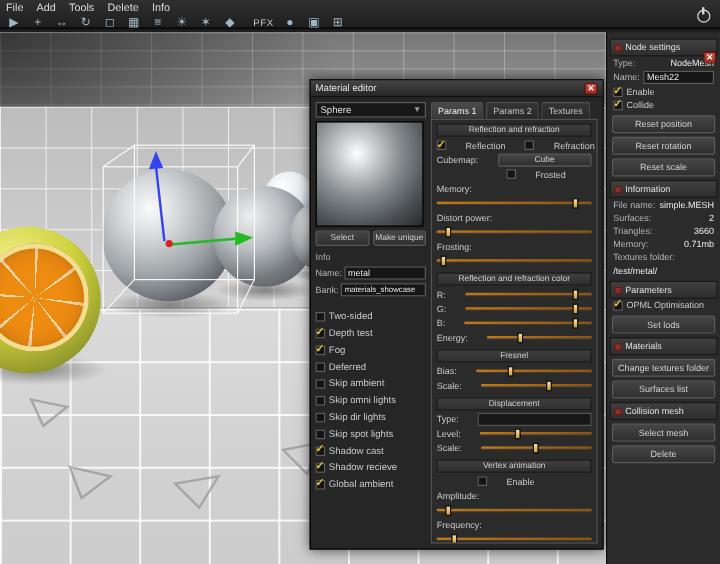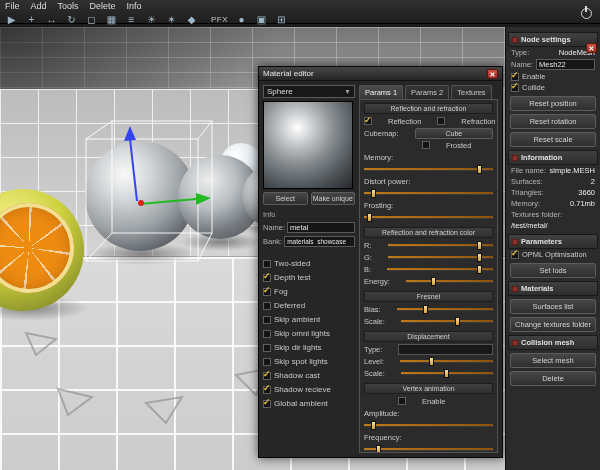--- a/index.html
+++ b/index.html
@@ -37,21 +37,21 @@
       linear-gradient(90deg, rgba(255,255,255,.85) 2px, transparent 2px),
       linear-gradient(180deg,#dadada,#cccccc);
     background-size:58px 44px, 58px 44px, 100% 100%; }
   .vp-seam { position:absolute; left:0; top:229px; width:100%; height:1px; background:#a8a8a8; }
   .sph { position:absolute; border-radius:50%; }
   .shadow { position:absolute; border-radius:50%; background:radial-gradient(ellipse, rgba(0,0,0,.38), rgba(0,0,0,0) 70%); }
   .vp-overlay { position:absolute; left:0; top:0; pointer-events:none; }
 
   
   .sidebar { position:absolute; left:505px; top:27px; width:95px; height:443px; background:#2b2b2b; border-left:1px solid #0c0c0c; font-size:7.5px; padding:2px 2px; z-index:70; }
-  .sb-header { display:flex; align-items:center; gap:3px; background:linear-gradient(#404040,#2e2e2e); border:1px solid #191919; padding:2px 3px; font-size:7.5px; color:#e0e0e0; margin-top:3px;font-weight:bold; }
+  .sb-header { display:flex; align-items:center; gap:3px; background:linear-gradient(#404040,#2e2e2e); border:1px solid #191919; padding:2px 3px; font-size:7.5px; color:#e0e0e0; margin-top:3px; }
   .sb-bullet { width:6px; height:6px; background:#8d2f2a; border:1px solid #5a1d1a; flex:none; }
   .sb-row { display:flex; align-items:center; gap:3px; padding:1px 3px; min-height:10px; }
   .sb-label { color:#b4b4b4; }
   .sb-value { color:#ececec; margin-left:auto; }
   .sb-input { flex:1; min-width:0; background:#161616; border:1px solid #5a5a5a; color:#e6e6e6; font-size:7.5px; height:11px; padding:0 2px; font-family:"Liberation Sans",sans-serif; }
   .btn { display:block; background:linear-gradient(#464646,#2f2f2f); border:1px solid #5c5c5c; border-radius:2px; color:#d2d2d2; font-size:7.5px; text-align:center; padding:2px 2px; cursor:default; }
   .sb-btn { width:86px; margin:3px auto; }
   .close-x { width:11px; height:10px; background:linear-gradient(#d05044,#9e2d22); border:1px solid #5e140d; border-radius:2px; color:#fff; font-size:7px; line-height:9px; text-align:center; font-weight:bold; flex:none; }
   .node-x { position:absolute; right:3px; top:16px; }
   .cb { position:relative; width:8px; height:8px; background:#141414; border:1px solid #5e5e5e; flex:none; }
@@ -230,22 +230,22 @@
   <div class="sb-row">
     <span class="cb on"></span>
     <span class="lbl">OPML Optimisation</span>
   </div>
   <div class="btn sb-btn">Set lods</div>
 
   <div class="sb-header">
     <span class="sb-bullet"></span>
     <span>Materials</span>
   </div>
+  <div class="btn sb-btn">Change textures folder</div>
   <div class="btn sb-btn">Surfaces list</div>
-  <div class="btn sb-btn">Change textures folder</div>
 
   <div class="sb-header">
     <span class="sb-bullet"></span>
     <span>Collision mesh</span>
   </div>
   <div class="btn sb-btn">Select mesh</div>
   <div class="btn sb-btn">Delete</div>
 </div>
 
 <div class="mat-editor">

